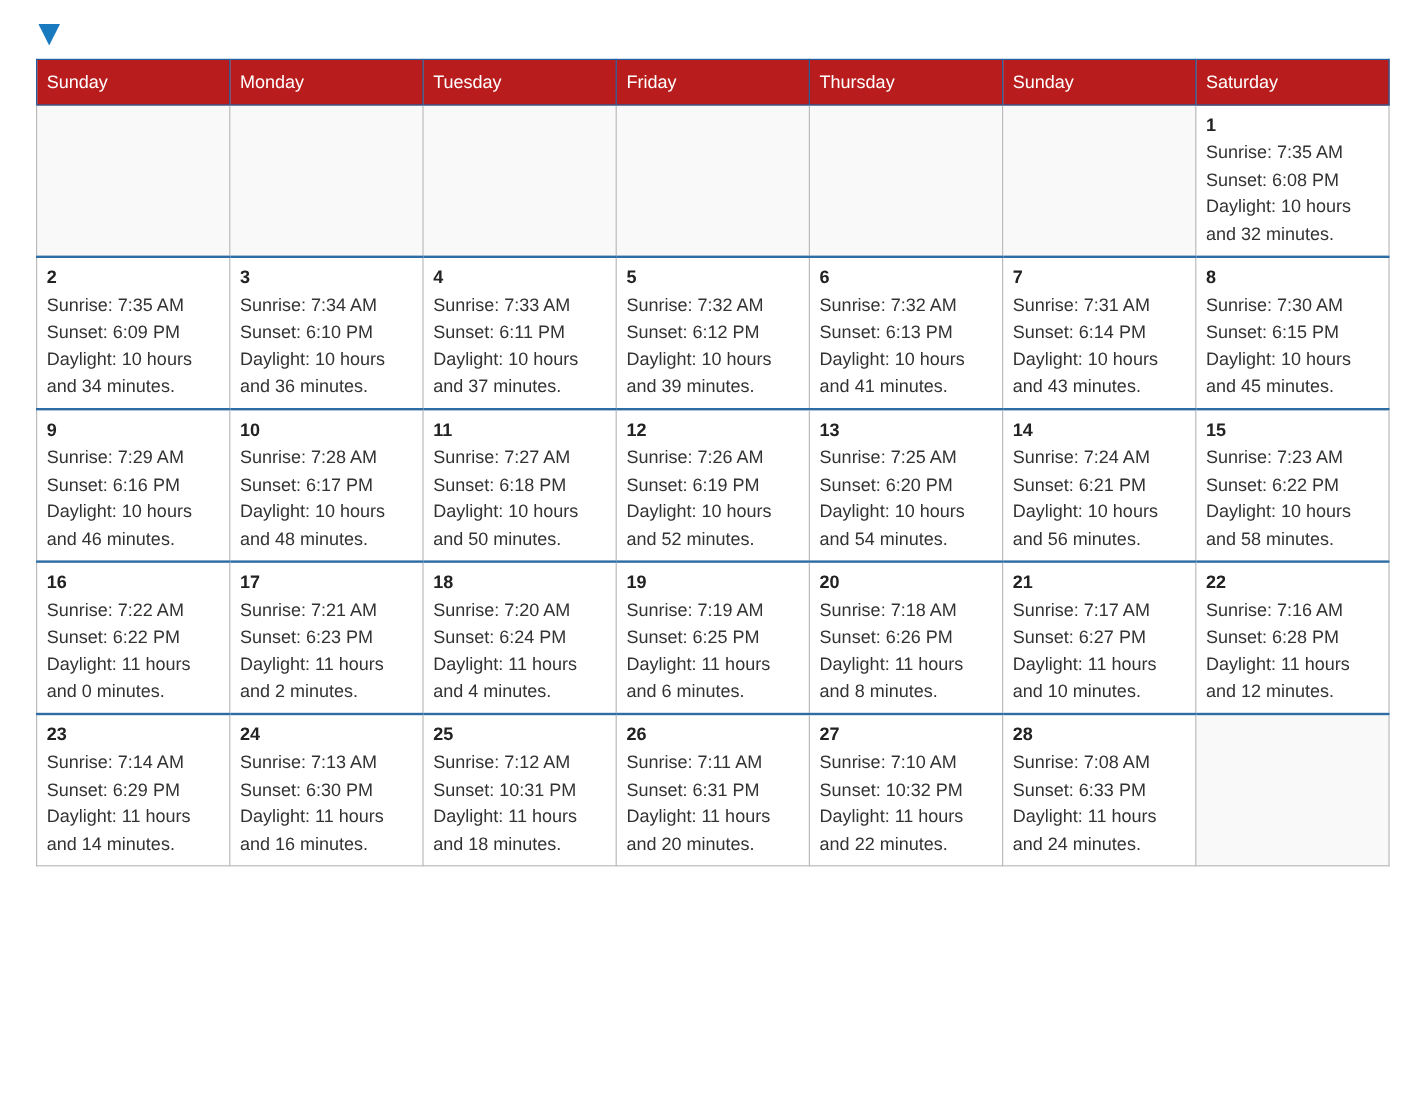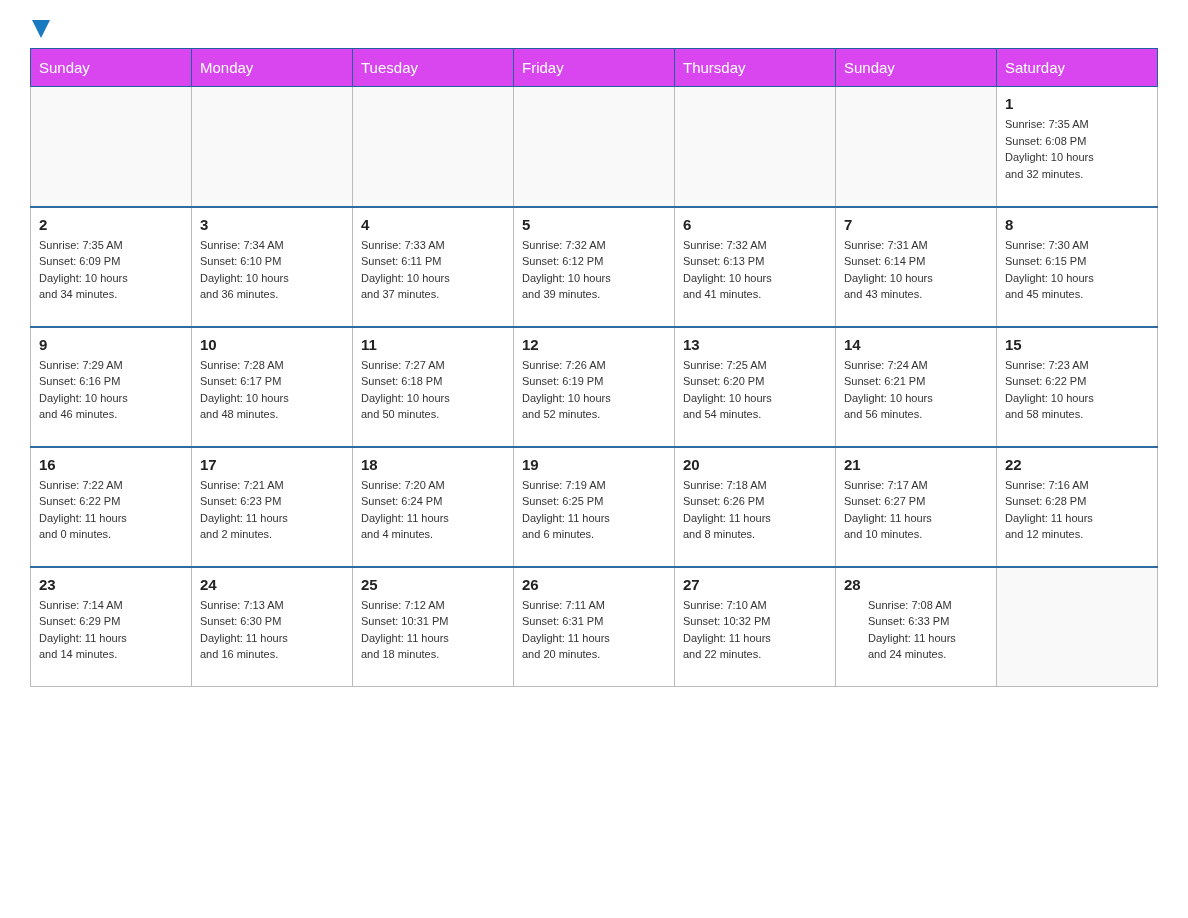--- a/index.html
+++ b/index.html
@@ -39,21 +39,21 @@
       font-size: 20px;
       color: #555;
       margin-top: 4px;
     }
     .calendar {
       width: 100%;
       border-collapse: collapse;
       border: 1px solid #999;
     }
     .calendar th {
-      background-color: #d946ef;
+      background-color: #b91c1c;
       color: #fff;
       font-size: 15px;
       font-weight: normal;
       padding: 10px 8px;
       text-align: left;
       border: 1px solid #2060a0;
     }
     .calendar td {
       vertical-align: top;
       border: 1px solid #bbb;
@@ -62,21 +62,21 @@
       min-height: 110px;
       height: 120px;
     }
     .day-number {
       font-size: 15px;
       font-weight: bold;
       color: #222;
       margin-bottom: 4px;
     }
     .day-info {
-      font-size: 11px;
+      font-size: 15px;
       color: #333;
       line-height: 1.5;
     }
     .empty-cell {
       background: #f9f9f9;
     }
     .row-border td {
       border-top: 2px solid #2e6da4;
     }
   </style>
@@ -315,21 +315,21 @@
         </td>
         <td>
           <div class="day-number">27</div>
           <div class="day-info" style="white-space: pre-line;">Sunrise: 7:10 AM
 Sunset: 10:32 PM
 Daylight: 11 hours
 and 22 minutes.</div>
         </td>
         <td>
           <div class="day-number">28</div>
-          <div class="day-info" style="white-space: pre-line; margin-left: 24px;">Sunrise: 7:08 AM
+          <div class="day-info" style="white-space: pre-line;">Sunrise: 7:08 AM
 Sunset: 6:33 PM
 Daylight: 11 hours
 and 24 minutes.</div>
         </td>
         <td class="empty-cell"></td>
       </tr>
     </tbody>
 </table>
 
 </body></html>

